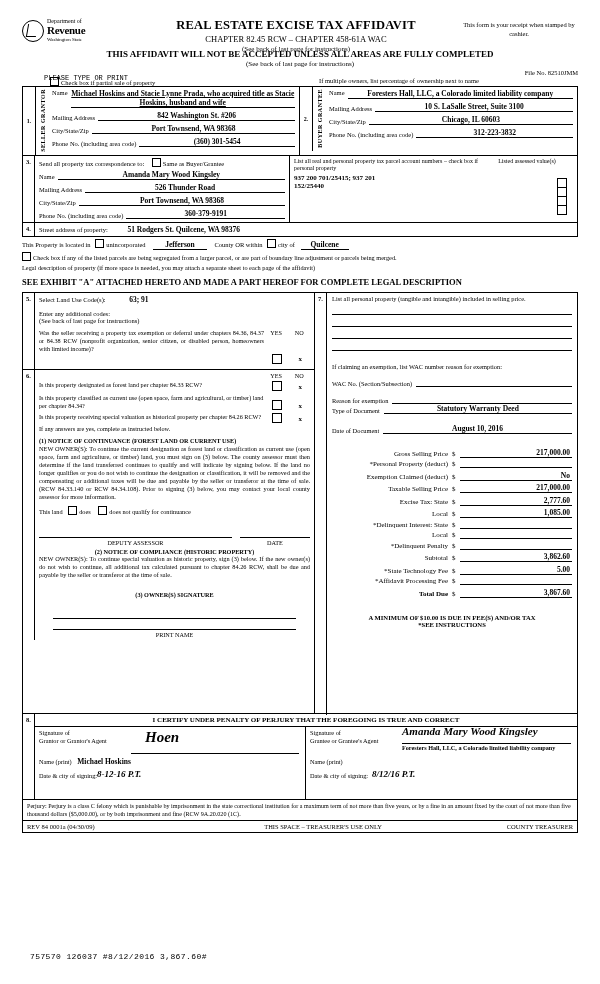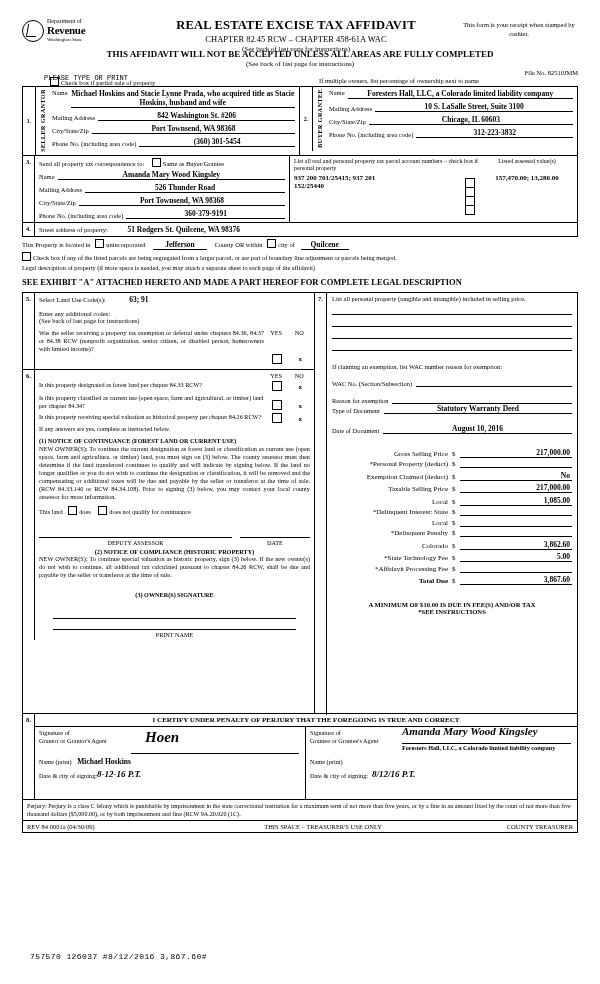--- a/index.html
+++ b/index.html
@@ -92,21 +92,21 @@
       <div class="pbody">
         <div class="pvert">
           <div style="font-size:6px;font-weight:bold;">1.</div>
         </div>
         <div class="pfields">
           <div style="display:flex;">
             <div class="vert" style="width:9px;border-right:0;">SELLER GRANTOR</div>
             <div style="flex:1;padding-left:3px;">
               <div class="fline" style="align-items:flex-start;">
                 <span class="lbl">Name</span>
-                <span class="fill val nameline" style="border-bottom:1px solid #000;">Michael Hoskins and Stacie Lynne Prada, who acquired title as Stacie Hoskins, husband and wife</span>
+                <span class="fill val nameline" style="border-bottom:1px solid #000;text-decoration:underline;">Michael Hoskins and Stacie Lynne Prada, who acquired title as Stacie Hoskins, husband and wife</span>
               </div>
               <div class="fline">
                 <span class="lbl">Mailing Address</span>
                 <span class="fill val">842 Washington St. #206</span>
               </div>
               <div class="fline">
                 <span class="lbl">City/State/Zip</span>
                 <span class="fill val">Port Townsend, WA 98368</span>
               </div>
               <div class="fline">
@@ -185,23 +185,20 @@
           <div class="val" style="font-size:7px;">937 200 701/25415; 937 201</div>
           <div class="val" style="font-size:7px;">152/25440</div>
           <div style="height:9px;"></div>
           <div style="height:9px;"></div>
         </div>
         <div style="width:16px;">
           <div style="height:9px;"><span class="chk"></span></div>
           <div style="height:9px;"><span class="chk"></span></div>
           <div style="height:9px;"><span class="chk"></span></div>
           <div style="height:9px;"><span class="chk"></span></div>
-        </div>
-        <div style="width:92px;text-align:center;">
-          <div class="val" style="font-size:7px;">157,470.00; 13,280.00</div>
         </div>
       </div>
     </div>
   </div>
 
   <div style="border:1px solid #000;border-top:0;display:flex;align-items:center;">
     <div style="width:11px;border-right:1px solid #000;font-size:6.5px;font-weight:bold;text-align:center;align-self:stretch;padding-top:2px;">4.</div>
     <div style="flex:1;padding:2px 4px;font-size:6.5px;">
       <span>Street address of property:</span>
       <span class="val" style="margin-left:18px;">51 Rodgers St. Quilcene, WA 98376</span>
@@ -351,41 +348,46 @@
                   <span class="ml">Exemption Claimed (deduct)</span>
                   <span class="ms">$</span>
                   <span class="mv">No</span>
                 </div>
             <div class="money">
                   <span class="ml">Taxable Selling Price</span>
                   <span class="ms">$</span>
                   <span class="mv">217,000.00</span>
                 </div>
             <div class="money">
+                  <span class="ml">Excise Tax:  State</span>
+                  <span class="ms">$</span>
+                  <span class="mv">2,777.60</span>
+                </div>
+            <div class="money">
                   <span class="ml">Local</span>
                   <span class="ms">$</span>
                   <span class="mv">1,085.00</span>
                 </div>
             <div class="money">
                   <span class="ml">*<span>Delinquent Interest:  State</span></span>
                   <span class="ms">$</span>
                   <span class="mv"></span>
                 </div>
             <div class="money">
                   <span class="ml">Local</span>
                   <span class="ms">$</span>
                   <span class="mv"></span>
                 </div>
             <div class="money">
                   <span class="ml">*<span>Delinquent Penalty</span></span>
                   <span class="ms">$</span>
                   <span class="mv"></span>
                 </div>
             <div class="money">
-                  <span class="ml">Colorado</span>
+                  <span class="ml">Subtotal</span>
                   <span class="ms">$</span>
                   <span class="mv">3,862.60</span>
                 </div>
             <div class="money">
                   <span class="ml">*<span>State Technology Fee</span></span>
                   <span class="ms">$</span>
                   <span class="mv">5.00</span>
                 </div>
             <div class="money">
                   <span class="ml">*<span>Affidavit Processing Fee</span></span>

